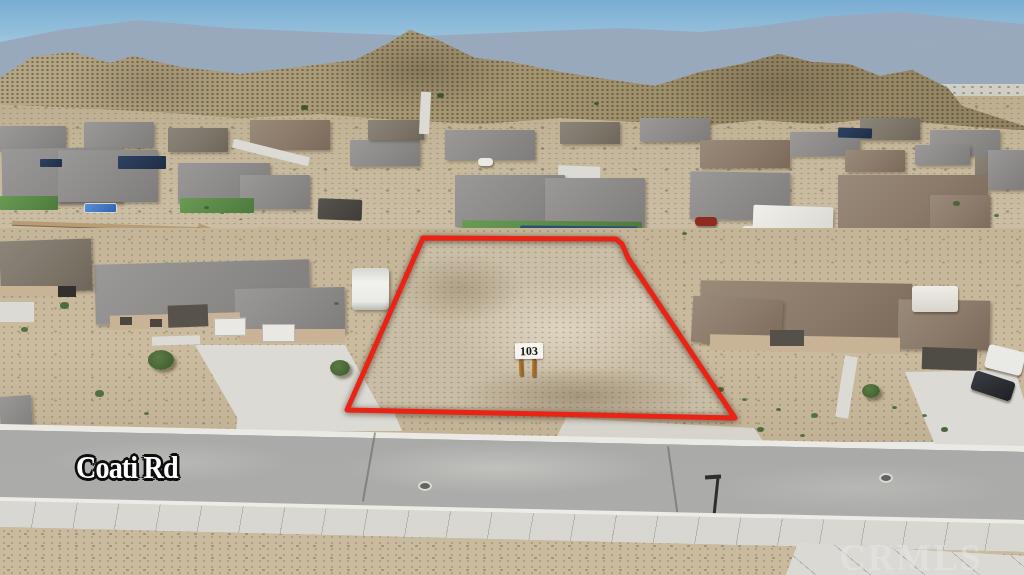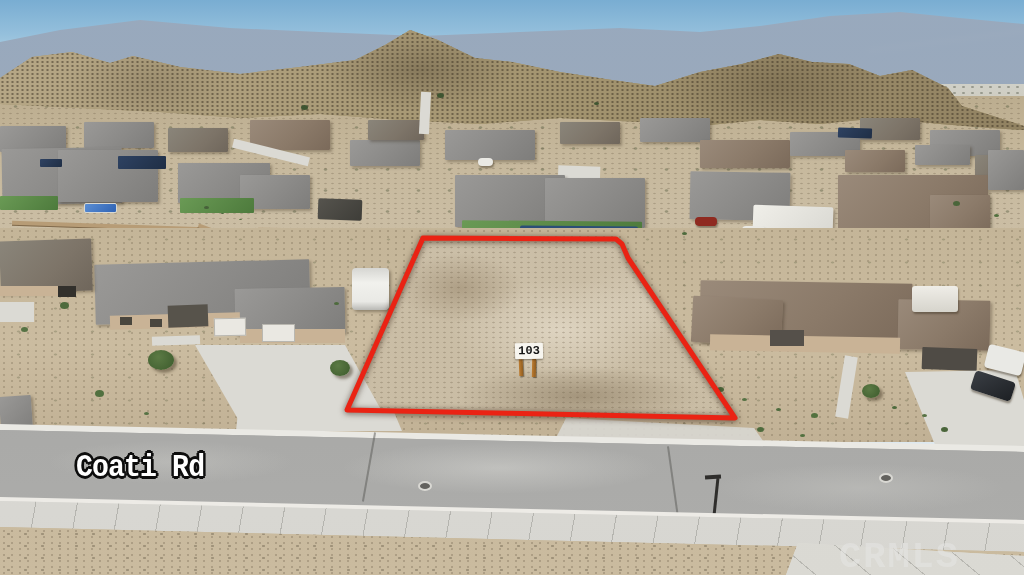--- a/index.html
+++ b/index.html
@@ -1,17 +1,17 @@
 <!DOCTYPE html>
 <html><head>
 <meta charset="utf-8">
 <style>
   html,body{margin:0;padding:0;background:#222;}
   .scene{position:relative;width:1024px;height:575px;overflow:hidden;
-         font-family:Liberation Mono, monospace;}
+         font-family:Liberation Serif, serif;}
   .scene *{position:absolute;box-sizing:border-box;}
 
   
   .sky{inset:0;background:linear-gradient(180deg,#79add2 0%,#95c0dc 6%,#b7d5e6 11%,#d3e4ee 16%,#e0ebf1 21%,#dde8ef 100%);}
   .contrail{left:868px;top:38px;width:170px;height:7px;transform:rotate(-7deg);
             background:linear-gradient(180deg,rgba(255,255,255,.5),rgba(255,255,255,0));filter:blur(2px);}
   .ridge{inset:0;background:linear-gradient(180deg,#9aa9bc,#8c9cb2 60%,#96a5b6);opacity:.95;
          clip-path:polygon(0px 42px,60px 30px,140px 20px,230px 28px,320px 32px,420px 36px,520px 32px,620px 28px,700px 32px,760px 26px,830px 16px,900px 12px,960px 18px,1024px 24px,1024px 90px,0px 90px);}
   .valley{left:905px;top:84px;width:119px;height:44px;
           background:linear-gradient(180deg,#ccccc4,#cdc7b4);

